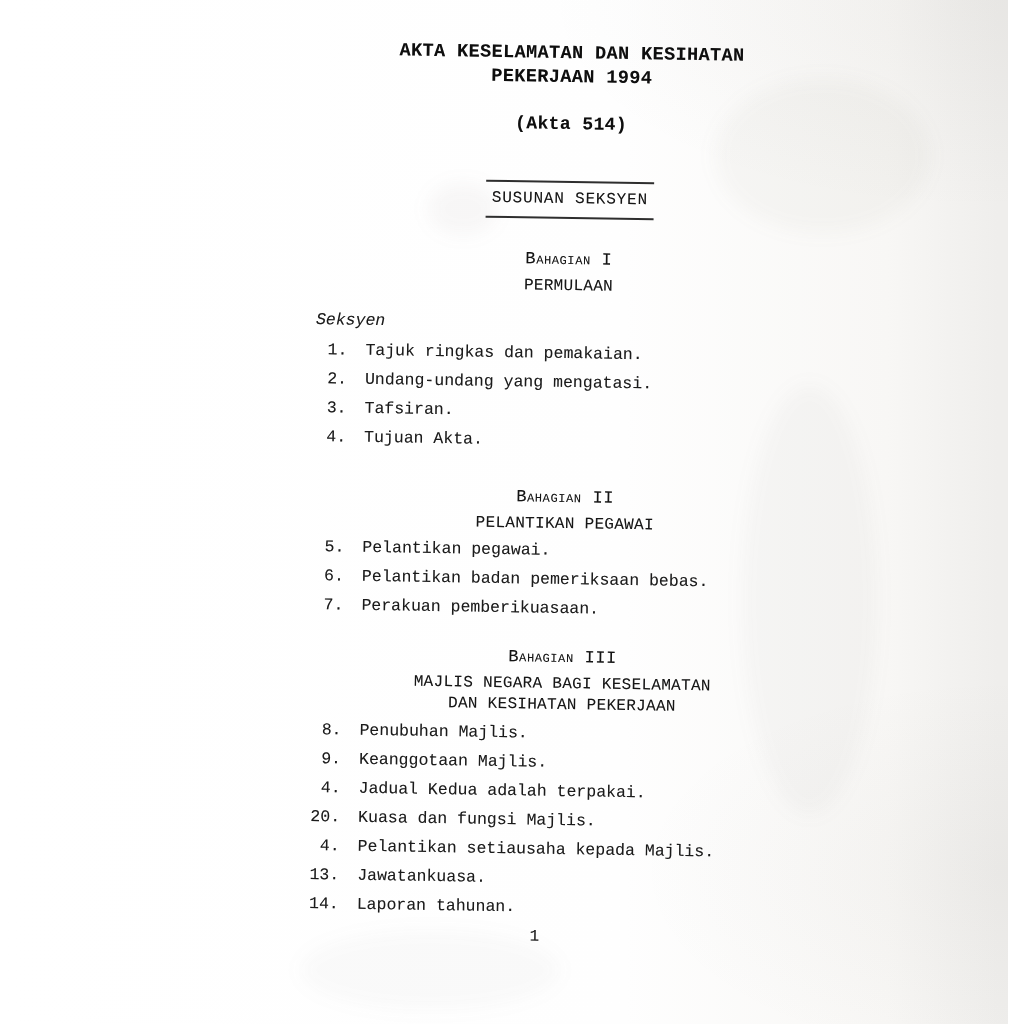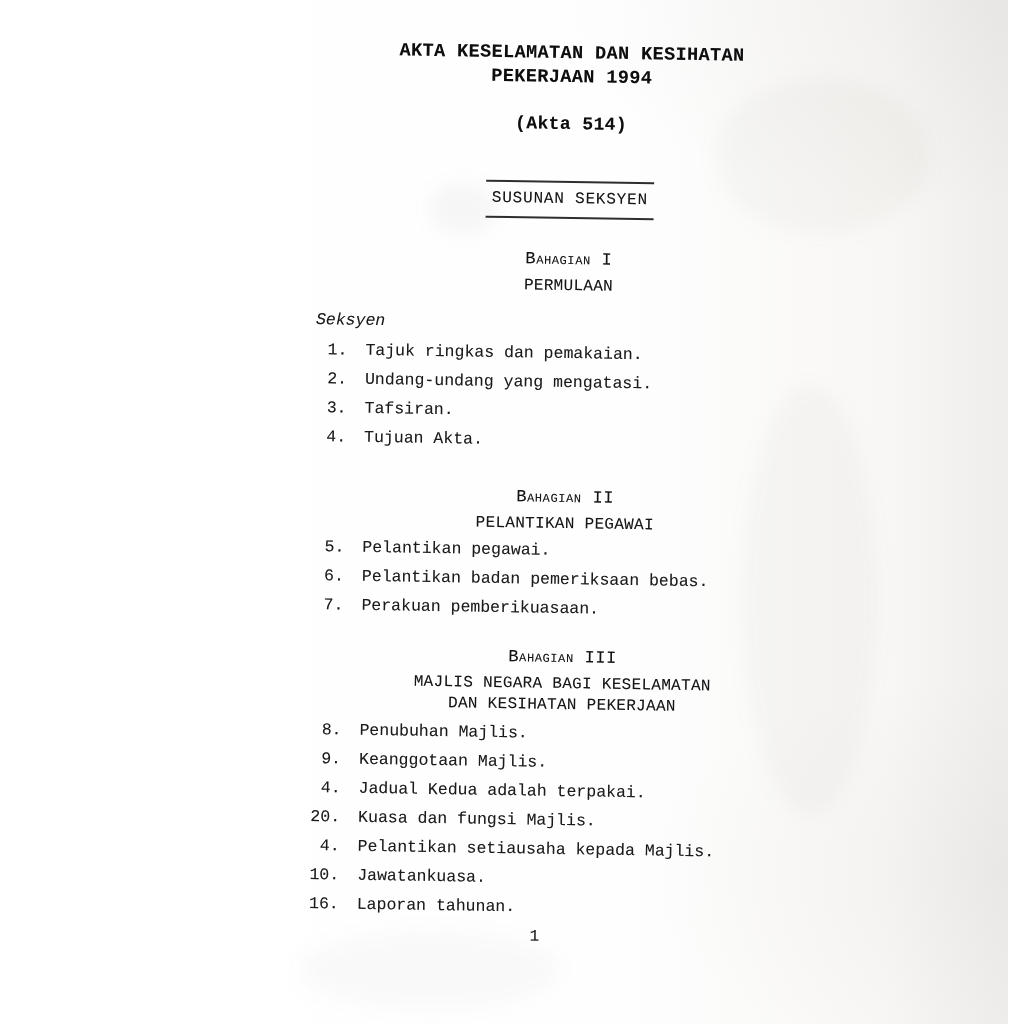--- a/index.html
+++ b/index.html
@@ -133,25 +133,25 @@
         </div>
         <div class="toc-item">
           <span class="num">20.</span>
           <span class="txt">Kuasa dan fungsi Majlis.</span>
         </div>
         <div class="toc-item">
           <span class="num">4.</span>
           <span class="txt">Pelantikan setiausaha kepada Majlis.</span>
         </div>
         <div class="toc-item">
-          <span class="num">10.</span>
+          <span class="num">13.</span>
           <span class="txt">Jawatankuasa.</span>
         </div>
         <div class="toc-item">
-          <span class="num">16.</span>
+          <span class="num">14.</span>
           <span class="txt">Laporan tahunan.</span>
         </div>
       </div>
     </div>
 
     <div class="page-num">1</div>
 
   </div>
 </div>
 

